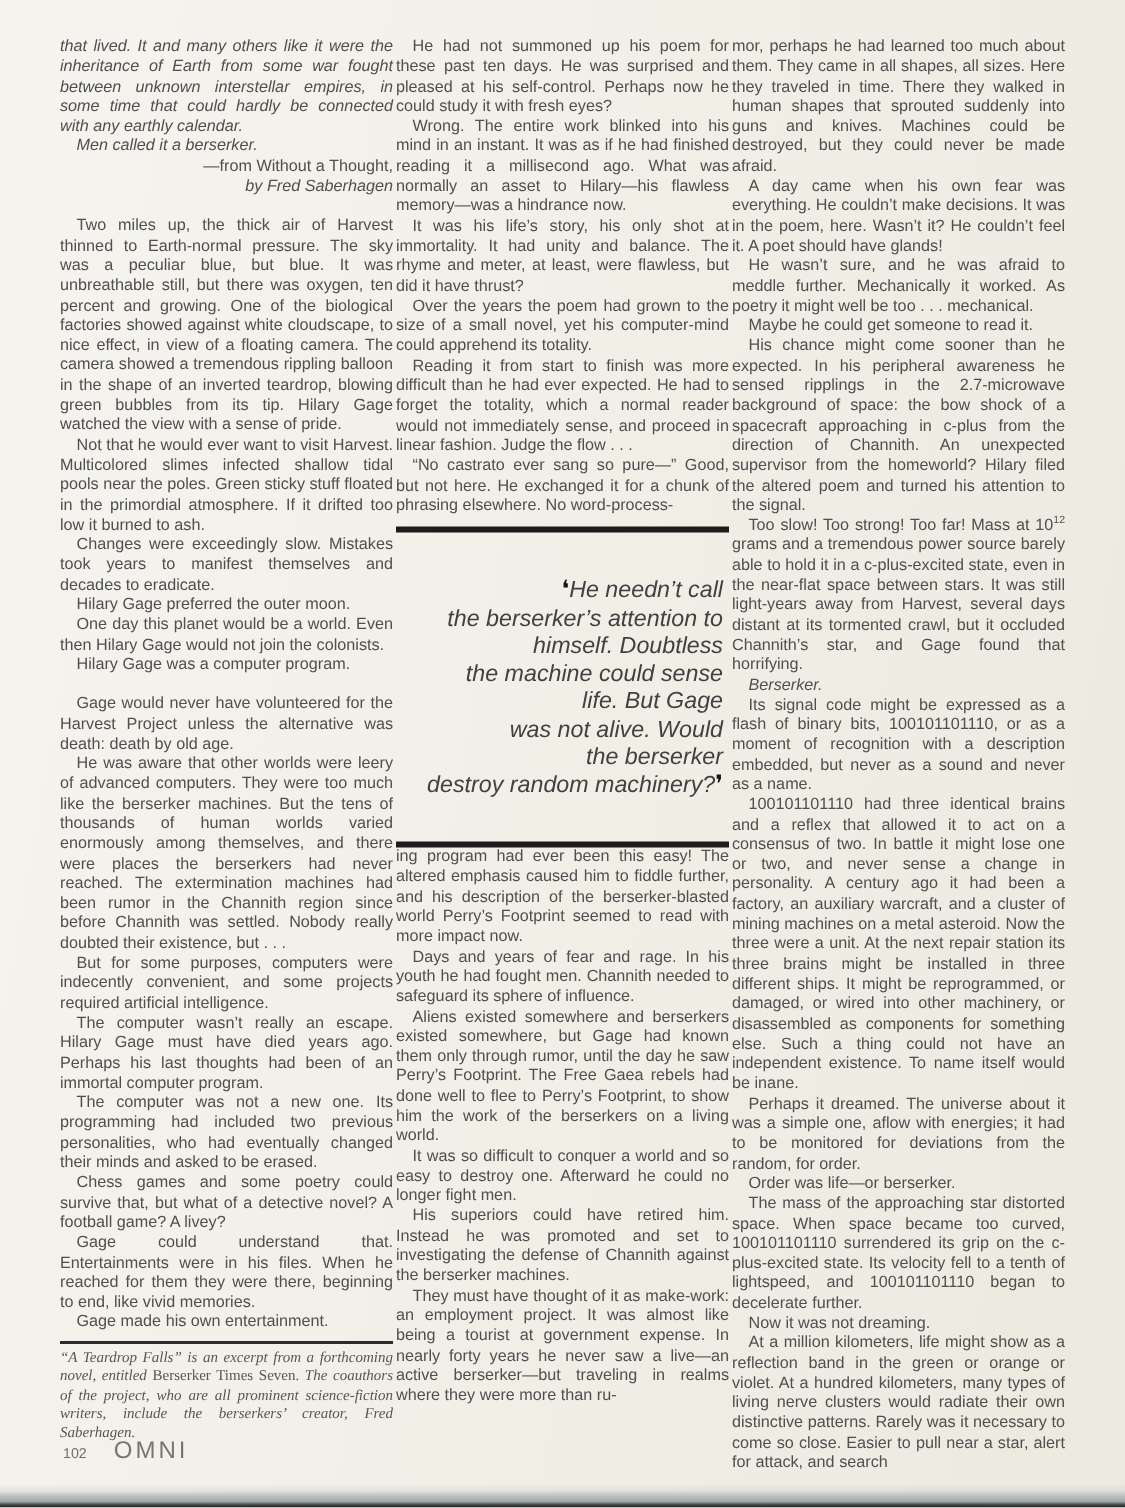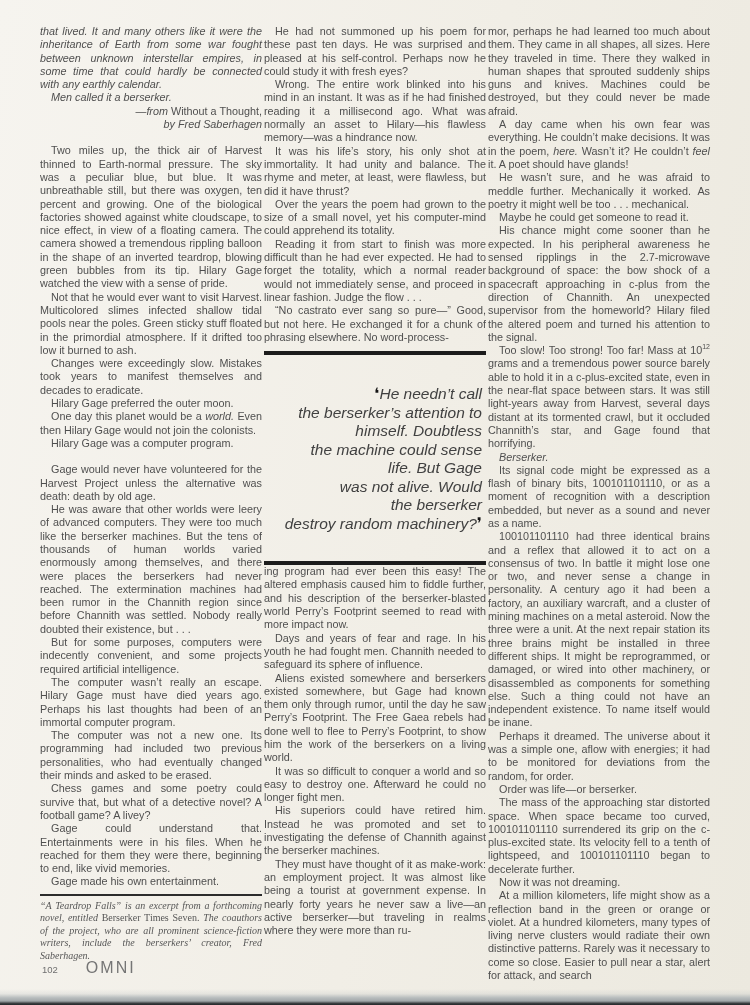--- a/index.html
+++ b/index.html
@@ -9,36 +9,36 @@
     background:linear-gradient(100deg,#f6f4ef 0%, #f1eee6 55%, #ece9df 100%);
     font-family:"Liberation Sans","DejaVu Sans",sans-serif;
     -webkit-font-smoothing:antialiased;
   }
   .content { position:absolute; left:40px; top:25px; display:flex; gap:2px; }
   .col { width:222px; color:#4f4f4f; font-size:10.8px; line-height:13.3px; }
   .para { text-align:justify; text-indent:11px; }
   .para.noindent { text-indent:0; }
   .para.italic { font-style:italic; }
   .para.right { text-align:right; text-indent:0; }
-  .it { font-style:italic; }
+  .it { }
   .rm { font-style:normal; }
   sup { font-size:7px; line-height:0; vertical-align:super; }
   .gap { height:13px; }
   .rule { height:4px; background:#1c1c1c; margin-top:7px; }
   .frule { height:2px; background:#2c2c2c; margin:5px 0 4px; }
   .footnote { font-size:10px; line-height:12.6px; color:#565656;font-family:Liberation Serif, serif; }
   .pullquote {
     font-style:italic; text-align:right; text-indent:0;
     font-size:15.5px; line-height:18.5px; color:#414141;
     margin:30px 4px 28px;
   }
   .qmark { font-style:normal; color:#141414; font-size:16px; }
   .footer {
     position:absolute; left:42px; top:959px;
-    display:flex; align-items:baseline; gap:28px;
+    display:flex; align-items:baseline; gap:18px;
     color:#6f6f6f; font-size:9.5px;
   }
   .footer .mag { letter-spacing:2px; font-size:16px; color:#757575; }
   .scan-edge {
     position:absolute; left:0; bottom:0; width:750px; height:16px;
     background:linear-gradient(to bottom,
       rgba(186,191,192,0) 0%, rgba(186,191,192,0.25) 30%,
       #b7bcbd 55%, #a2a8aa 75%, #3a3e40 90%, #25282a 100%);
   }
 </style>
@@ -81,21 +81,21 @@
       <div class="pullquote"><span class="qmark">❛</span>He needn’t call<br>the berserker’s attention to<br>himself. Doubtless<br>the machine could sense<br>life. But Gage<br>was not alive. Would<br>the berserker<br>destroy random machinery?<span class="qmark">❜</span></div>
       <div class="rule"></div>
       <p class="para noindent">ing program had ever been this easy! The altered emphasis caused him to fiddle further, and his description of the berserker-blasted world Perry’s Footprint seemed to read with more impact now.</p>
       <p class="para">Days and years of fear and rage. In his youth he had fought men. Channith needed to safeguard its sphere of influence.</p>
       <p class="para">Aliens existed somewhere and berserkers existed somewhere, but Gage had known them only through rumor, until the day he saw Perry’s Footprint. The Free Gaea rebels had done well to flee to Perry’s Footprint, to show him the work of the berserkers on a living world.</p>
       <p class="para">It was so difficult to conquer a world and so easy to destroy one. Afterward he could no longer fight men.</p>
       <p class="para">His superiors could have retired him. Instead he was promoted and set to investigating the defense of Channith against the berserker machines.</p>
       <p class="para">They must have thought of it as make-work: an employment project. It was almost like being a tourist at government expense. In nearly forty years he never saw a live—an active berserker—but traveling in realms where they were more than ru-</p>
     </div>
   <div class="col">
-      <p class="para noindent">mor, perhaps he had learned too much about them. They came in all shapes, all sizes. Here they traveled in time. There they walked in human shapes that sprouted suddenly ships guns and knives. Machines could be destroyed, but they could never be made afraid.</p>
+      <p class="para noindent">mor, perhaps he had learned too much about them. They came in all shapes, all sizes. Here they traveled in time. There they walked in human shapes that sprouted suddenly into guns and knives. Machines could be destroyed, but they could never be made afraid.</p>
       <p class="para">A day came when his own fear was everything. He couldn’t make decisions. It was in the poem, <span class="it">here.</span> Wasn’t it? He couldn’t <span class="it">feel</span> it. A poet should have glands!</p>
       <p class="para">He wasn’t sure, and he was afraid to meddle further. Mechanically it worked. As poetry it might well be too . . . mechanical.</p>
       <p class="para">Maybe he could get someone to read it.</p>
       <p class="para">His chance might come sooner than he expected. In his peripheral awareness he sensed ripplings in the 2.7-microwave background of space: the bow shock of a spacecraft approaching in c-plus from the direction of Channith. An unexpected supervisor from the homeworld? Hilary filed the altered poem and turned his attention to the signal.</p>
       <p class="para">Too slow! Too strong! Too far! Mass at 10<sup>12</sup> grams and a tremendous power source barely able to hold it in a c-plus-excited state, even in the near-flat space between stars. It was still light-years away from Harvest, several days distant at its tormented crawl, but it occluded Channith’s star, and Gage found that horrifying.</p>
       <p class="para italic">Berserker.</p>
       <p class="para">Its signal code might be expressed as a flash of binary bits, 100101101110, or as a moment of recognition with a description embedded, but never as a sound and never as a name.</p>
       <p class="para">100101101110 had three identical brains and a reflex that allowed it to act on a consensus of two. In battle it might lose one or two, and never sense a change in personality. A century ago it had been a factory, an auxiliary warcraft, and a cluster of mining machines on a metal asteroid. Now the three were a unit. At the next repair station its three brains might be installed in three different ships. It might be reprogrammed, or damaged, or wired into other machinery, or disassembled as components for something else. Such a thing could not have an independent existence. To name itself would be inane.</p>
       <p class="para">Perhaps it dreamed. The universe about it was a simple one, aflow with energies; it had to be monitored for deviations from the random, for order.</p>
       <p class="para">Order was life—or berserker.</p>

